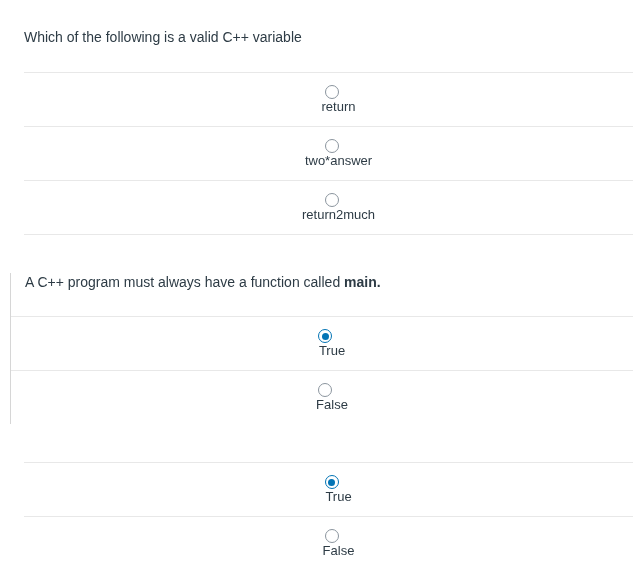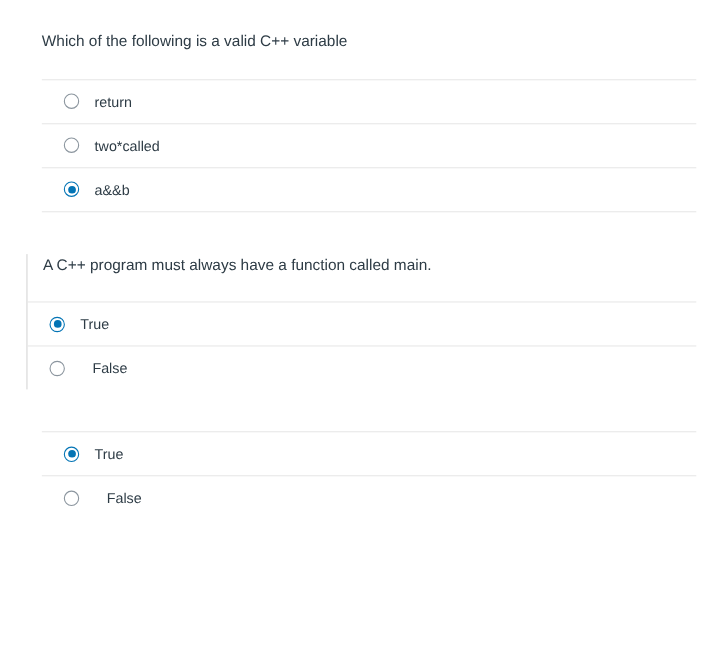--- a/index.html
+++ b/index.html
@@ -10,42 +10,43 @@
     body {
       font-family: -apple-system, BlinkMacSystemFont, "Segoe UI", Helvetica, Arial, sans-serif;
       background: #ffffff;
       color: #2d3b45;
       font-size: 14px;
       width: 643px;
       height: 587px;
       padding: 28px 0 0 0;
     }
     .question-block {
-      padding: 0 10px 0 38px;
+      padding: 0 10px 0 24px;
       margin-bottom: 38px;
     }
     .question-text {
       font-size: 14px;
       color: #2d3b45;
       margin-bottom: 24px;
       line-height: 1.4;
     }
     .question-text strong {
-      font-weight: 400;
+      font-weight: 700;
     }
     .options {
       border-left: 1px solid #e8e8e8;
       margin-left: -8px;
     }
     .option-row {
       display: flex;
       align-items: center;
       padding: 12px 0 12px 20px;
       border-top: 1px solid #e8e8e8;
       cursor: pointer;
+      flex-direction: column;
     }
     .option-row:last-child {
       border-bottom: 1px solid #e8e8e8;
     }
     .radio {
       width: 14px;
       height: 14px;
       border: 1.5px solid #8b959e;
       border-radius: 50%;
       margin-right: 14px;
@@ -70,21 +71,20 @@
       color: #2d3b45;
     }
     .q2 .options, .q3 .options {
       border-left: none;
       margin-left: 0;
       text-align: right;
     }
     .q2 .option-row:last-child,
     .q3 .option-row:last-child {
       border-bottom: none;
-      gap: 11px;
     }
     .q1 .options {
       border-left: none;
       margin-left: 0;
     }
     .left-border-block {
       border-left: 1px solid #d6d6d6;
       padding-left: 0;
       margin-left: -14px;
     }
@@ -94,25 +94,25 @@
 
 <div class="question-block q1">
   <div class="question-text">Which of the following is a valid C++ variable</div>
   <div class="options">
     <div class="option-row">
       <span class="radio"></span>
       <span class="option-label">return</span>
     </div>
     <div class="option-row">
       <span class="radio"></span>
-      <span class="option-label">two*called</span>
+      <span class="option-label">two*answer</span>
     </div>
     <div class="option-row">
-      <span class="radio selected"></span>
-      <span class="option-label">a&amp;&amp;b</span>
+      <span class="radio"></span>
+      <span class="option-label">return2much</span>
     </div>
   </div>
 </div>
 
 <div class="question-block q2">
   <div class="left-border-block">
     <div class="question-text" style="padding-left:14px;">A C++ program must always have a function called <strong>main.</strong></div>
     <div class="options" style="padding-left:0;">
       <div class="option-row">
         <span class="radio selected"></span>

